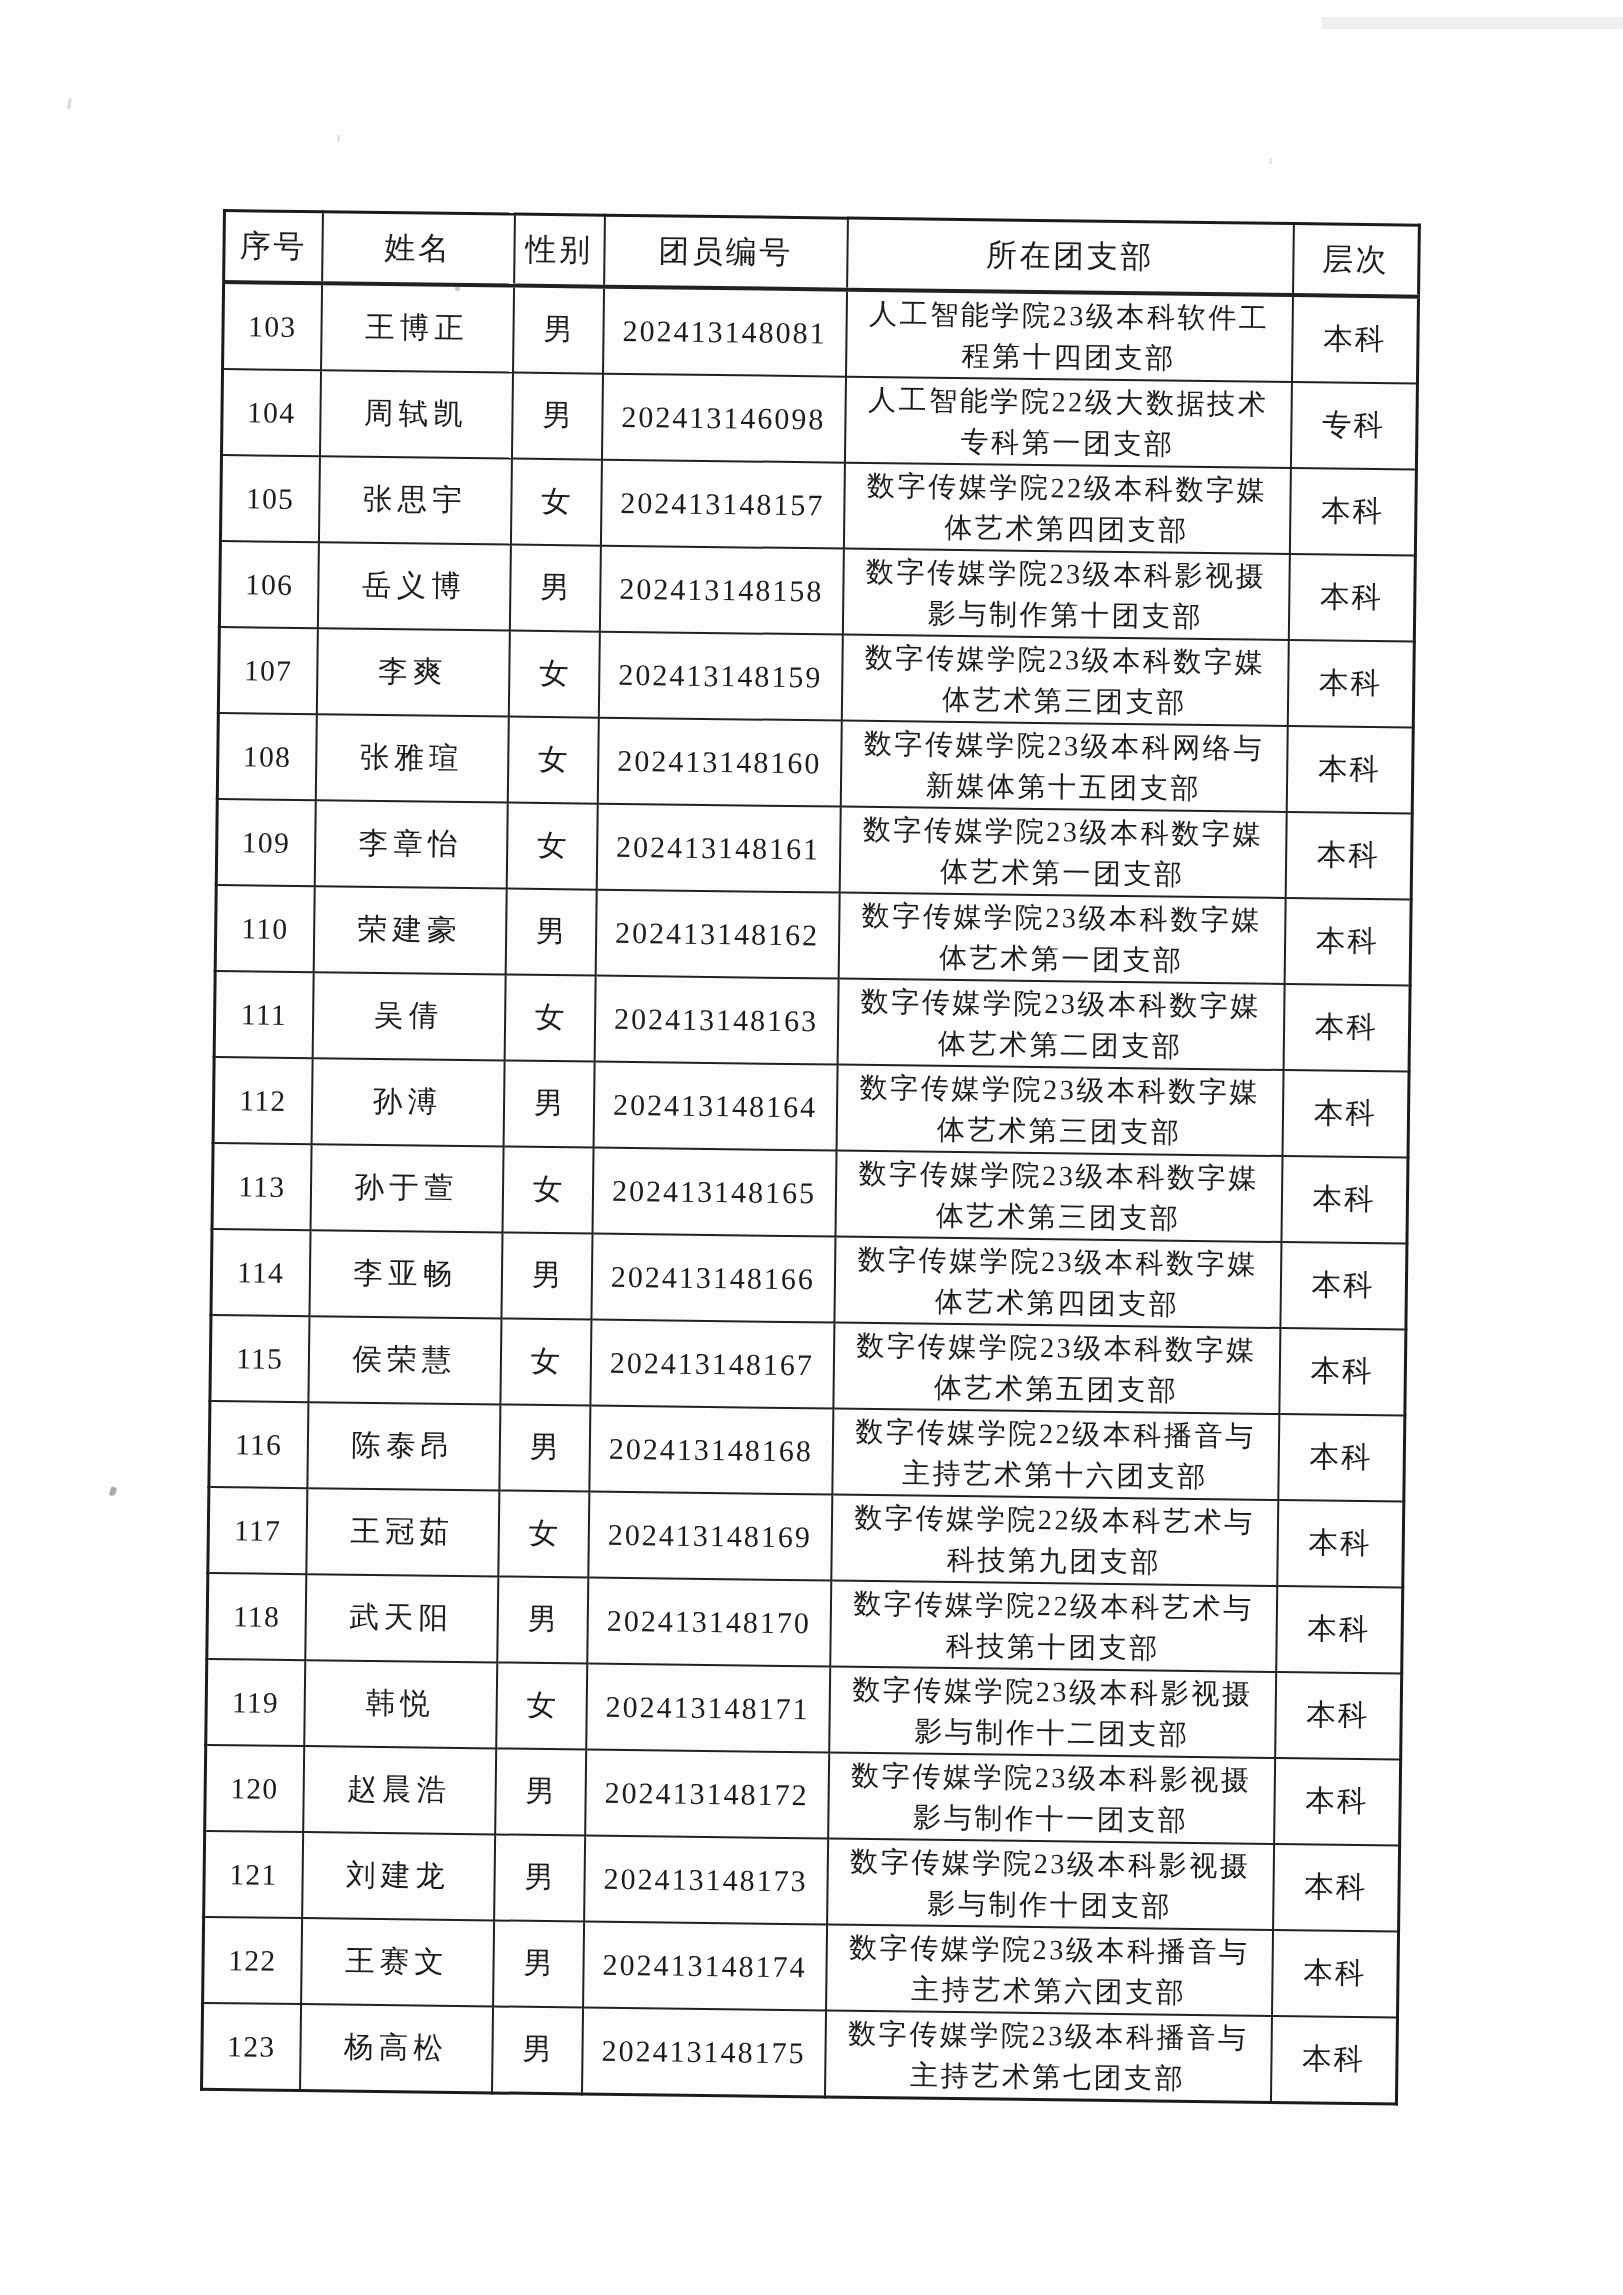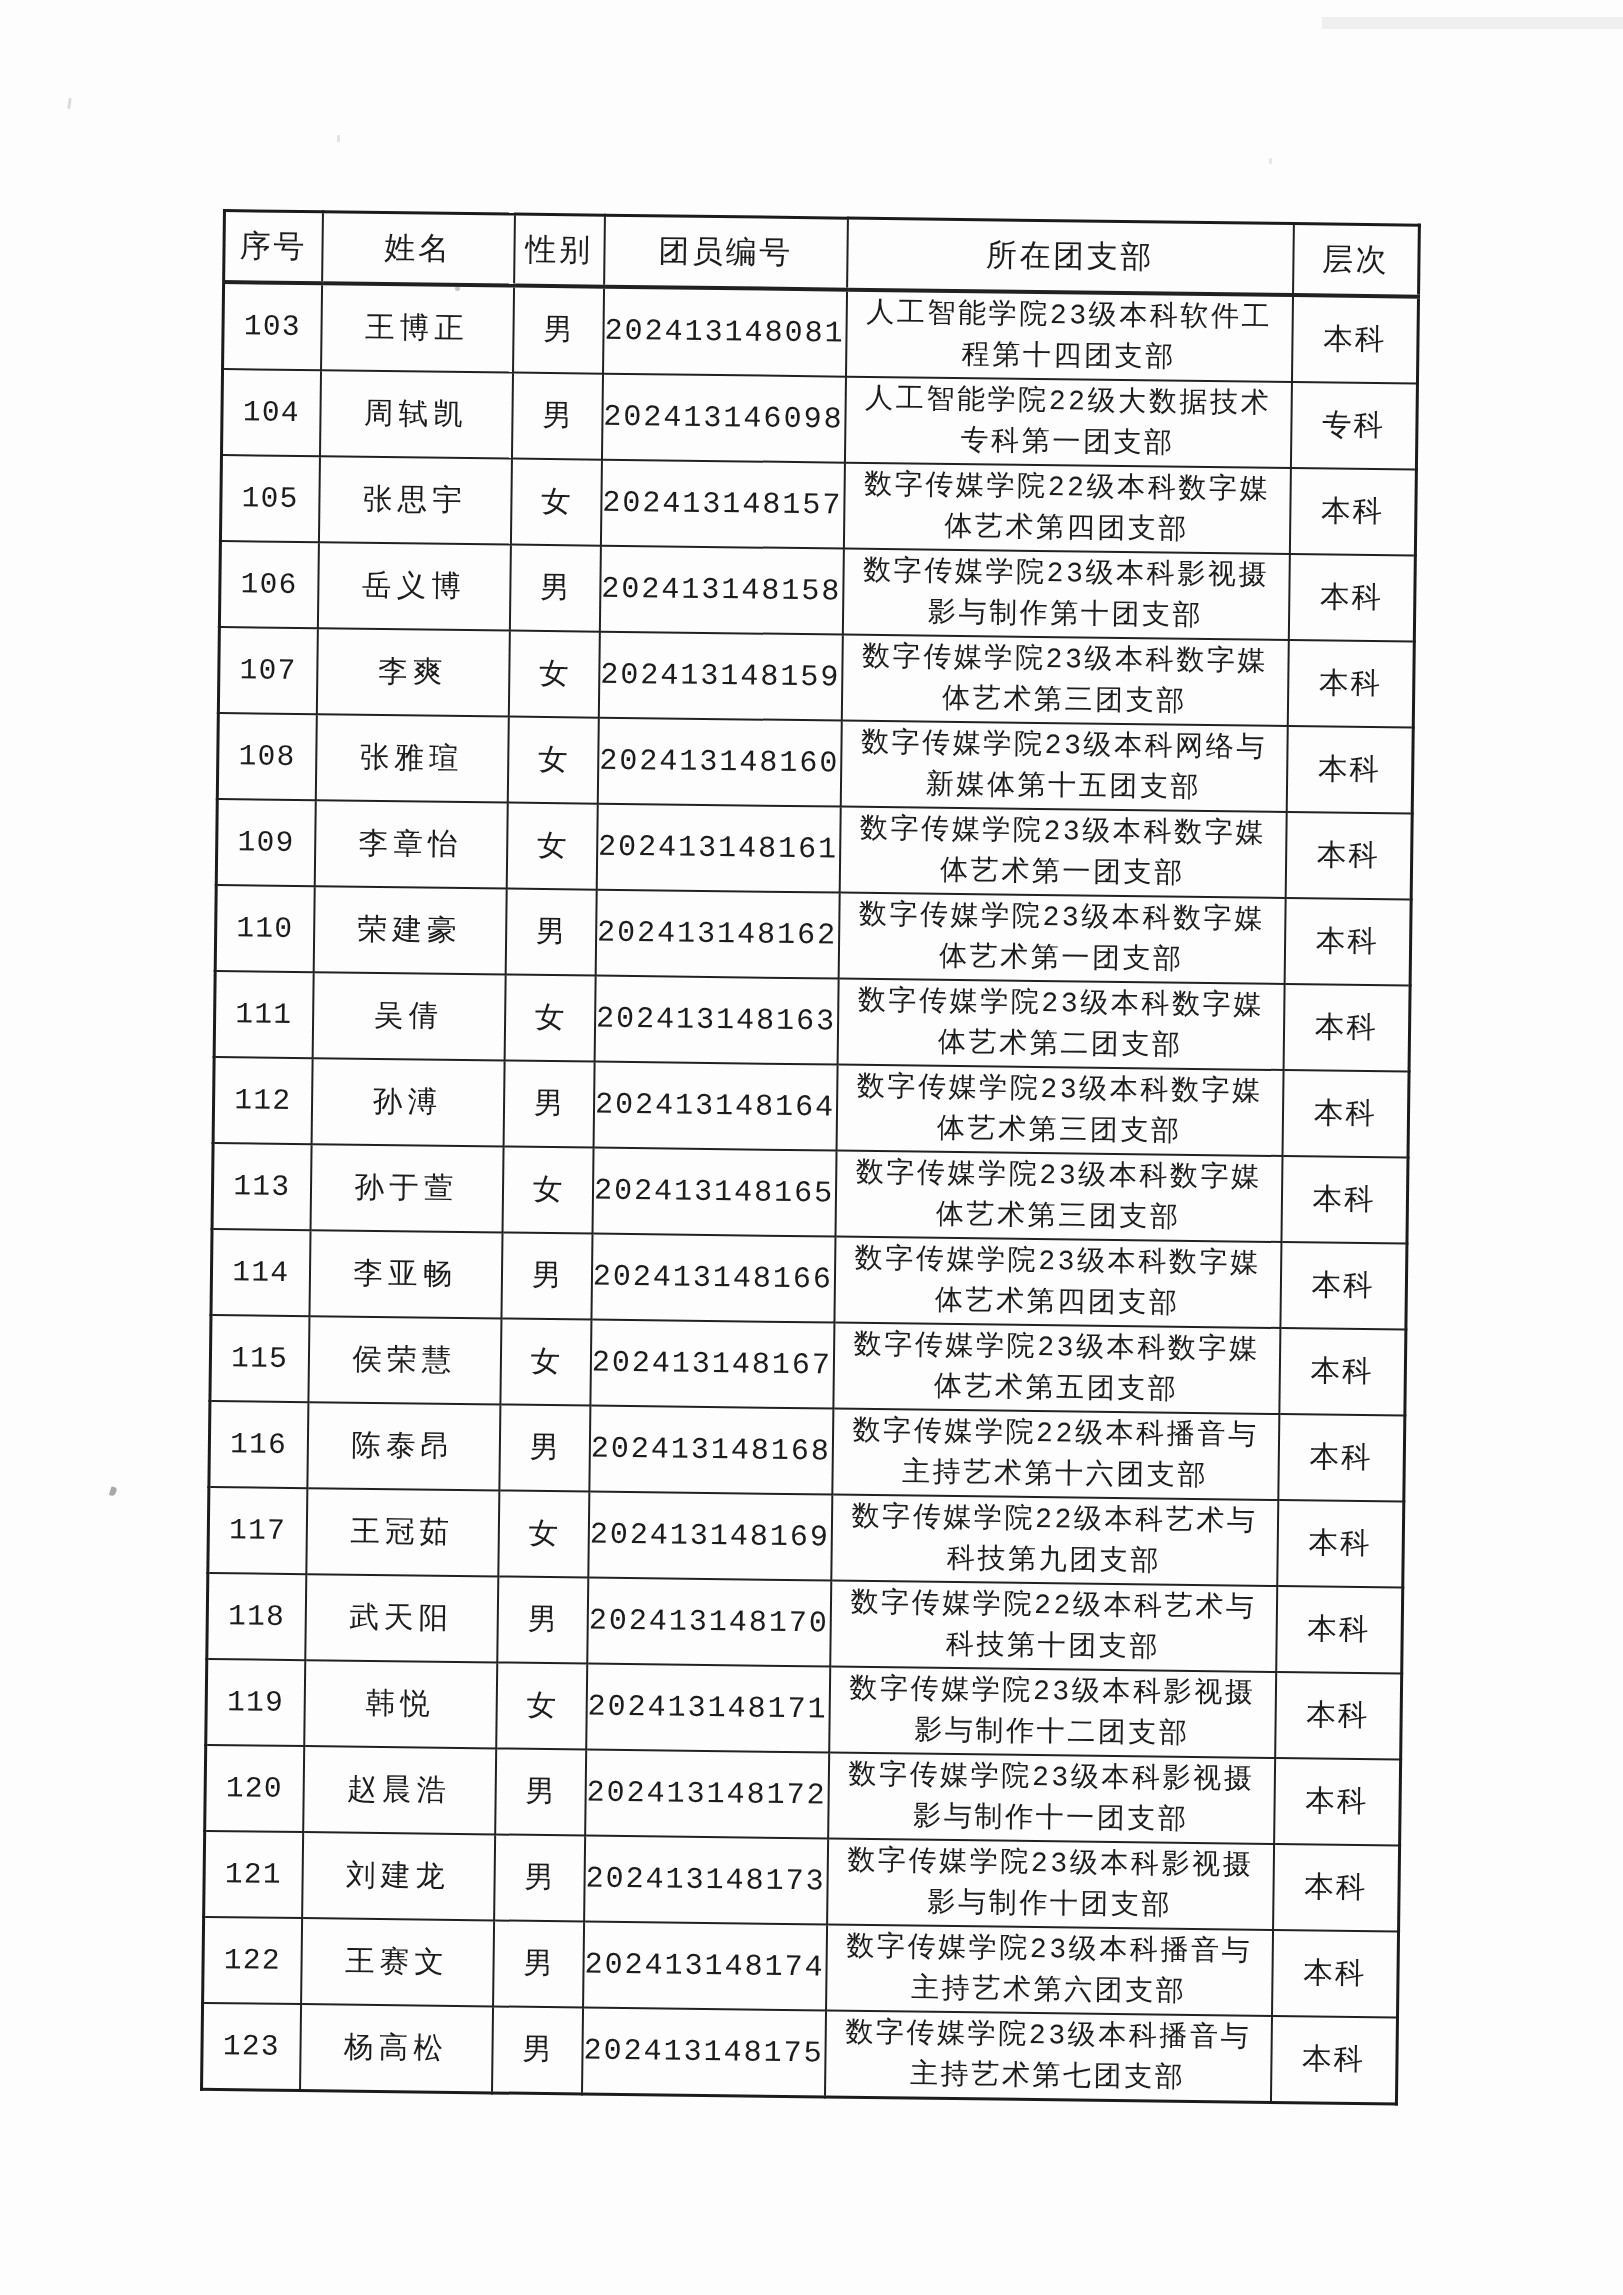--- a/index.html
+++ b/index.html
@@ -11,21 +11,20 @@
     font-family: "Liberation Serif", "DejaVu Serif", serif;
     color: #1c1c1c;
     overflow: hidden;
   }
   .sheet {
     position: absolute;
     left: 0; top: 0;
     width: 1623px;
     height: 2295px;
     background: #fdfdfd;
-    font-family: Liberation Mono, monospace;
   }
   
   .artifact { position: absolute; pointer-events: none; }
   .band-top-right { left: 1322px; top: 17px; width: 301px; height: 11.8px; background: #ebebeb; opacity: .8; }
   .speck-1 { left: 68px; top: 98px; width: 2.6px; height: 10.5px; background: #bfbfbf; opacity: .55; border-radius: 1.3px; transform: rotate(8deg); }
   .speck-2 { left: 337px; top: 135px; width: 2.6px; height: 6.5px; background: #c8c8c8; opacity: .5; border-radius: 1.3px; }
   .speck-3 { left: 455px; top: 286px; width: 4.6px; height: 4.6px; background: #9a9a9a; opacity: .55; border-radius: 50%; }
   .speck-4 { left: 110px; top: 1487px; width: 5.9px; height: 9.2px; background: #6f6f6f; opacity: .6; border-radius: 0.7px 2.6px 3.9px 1.3px; transform: rotate(18deg); }
   .speck-5 { left: 1269px; top: 158px; width: 3.3px; height: 5.9px; background: #cfcfcf; opacity: .5; border-radius: 1.3px; }
 

